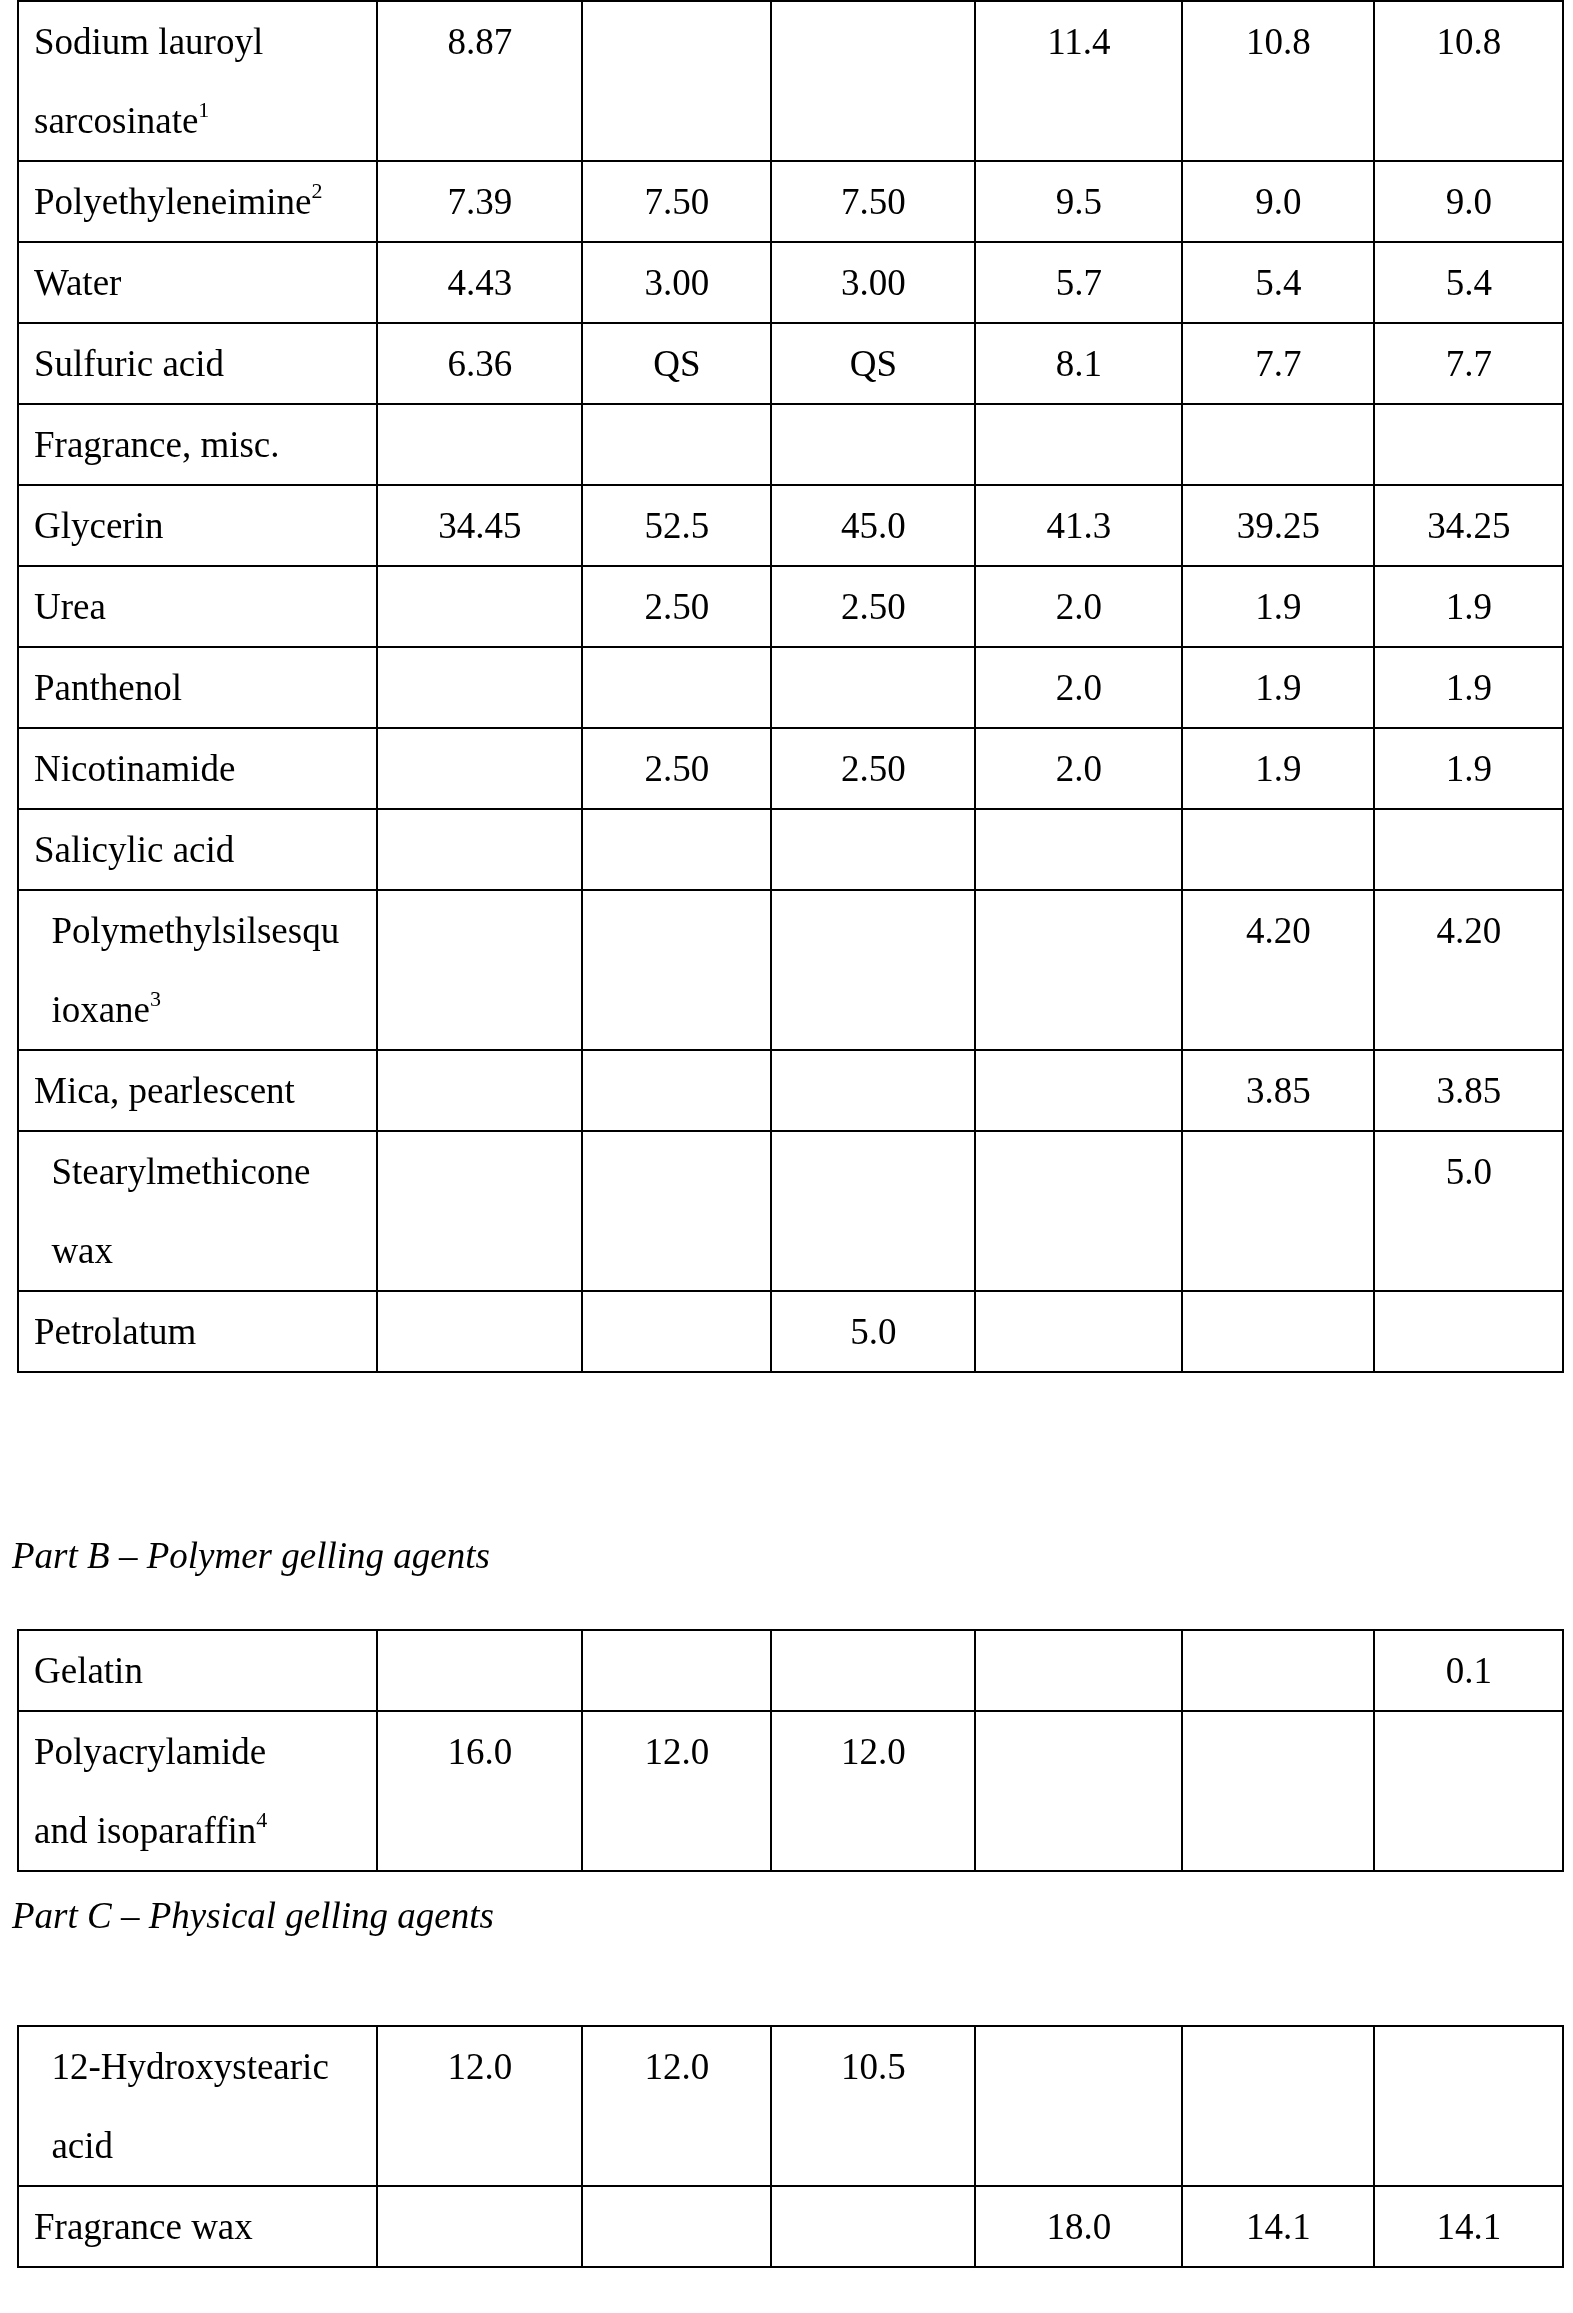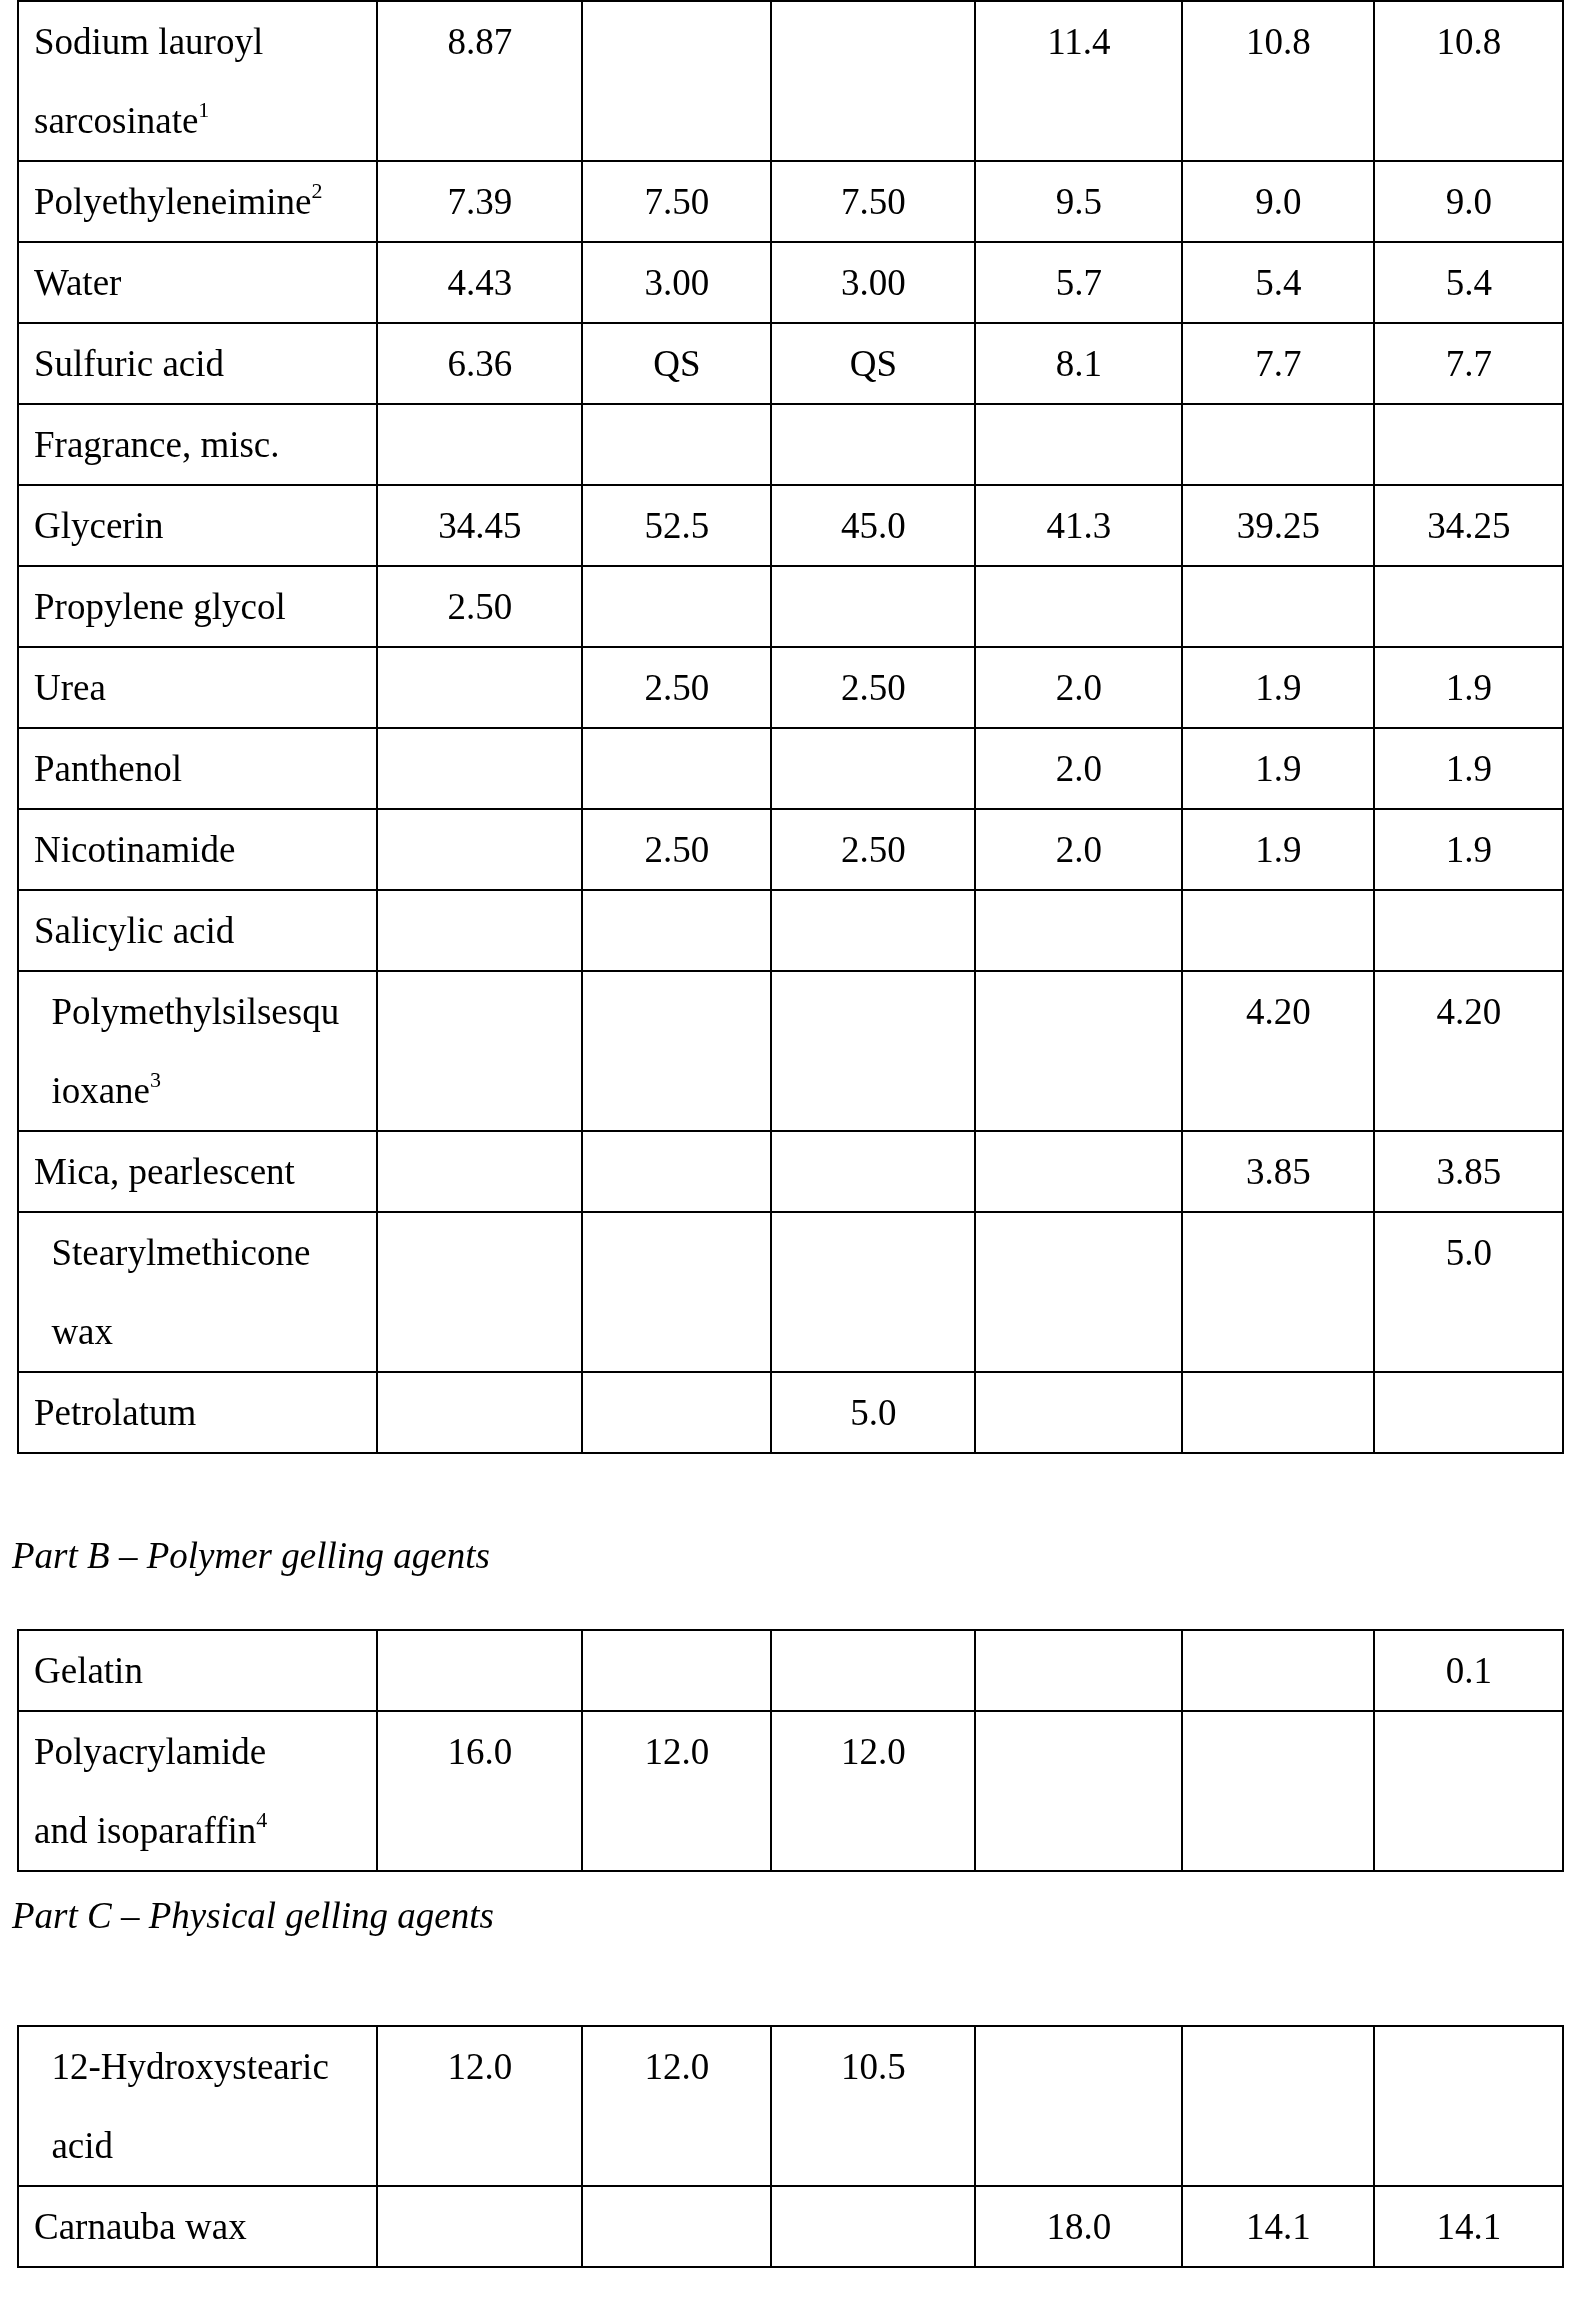--- a/index.html
+++ b/index.html
@@ -125,29 +125,20 @@
     <tr class="h1">
       <td>Glycerin</td>
       <td class="val">34.45</td>
       <td class="val">52.5</td>
       <td class="val">45.0</td>
       <td class="val">41.3</td>
       <td class="val">39.25</td>
       <td class="val">34.25</td>
     </tr>
     <tr class="h1">
-      <td>Propylene glycol</td>
-      <td class="val">2.50</td>
-      <td class="val"></td>
-      <td class="val"></td>
-      <td class="val"></td>
-      <td class="val"></td>
-      <td class="val"></td>
-    </tr>
-    <tr class="h1">
       <td>Urea</td>
       <td class="val"></td>
       <td class="val">2.50</td>
       <td class="val">2.50</td>
       <td class="val">2.0</td>
       <td class="val">1.9</td>
       <td class="val">1.9</td>
     </tr>
     <tr class="h1">
       <td>Panthenol</td>
@@ -263,21 +254,21 @@
     <tr class="h2">
       <td><span>12-Hydroxystearic</span><br><span>acid</span></td>
       <td class="val">12.0</td>
       <td class="val">12.0</td>
       <td class="val">10.5</td>
       <td class="val"></td>
       <td class="val"></td>
       <td class="val"></td>
     </tr>
     <tr class="h1">
-      <td>Carnauba wax</td>
+      <td>Fragrance wax</td>
       <td class="val"></td>
       <td class="val"></td>
       <td class="val"></td>
       <td class="val">18.0</td>
       <td class="val">14.1</td>
       <td class="val">14.1</td>
     </tr>
   </tbody>
 </table>
 

